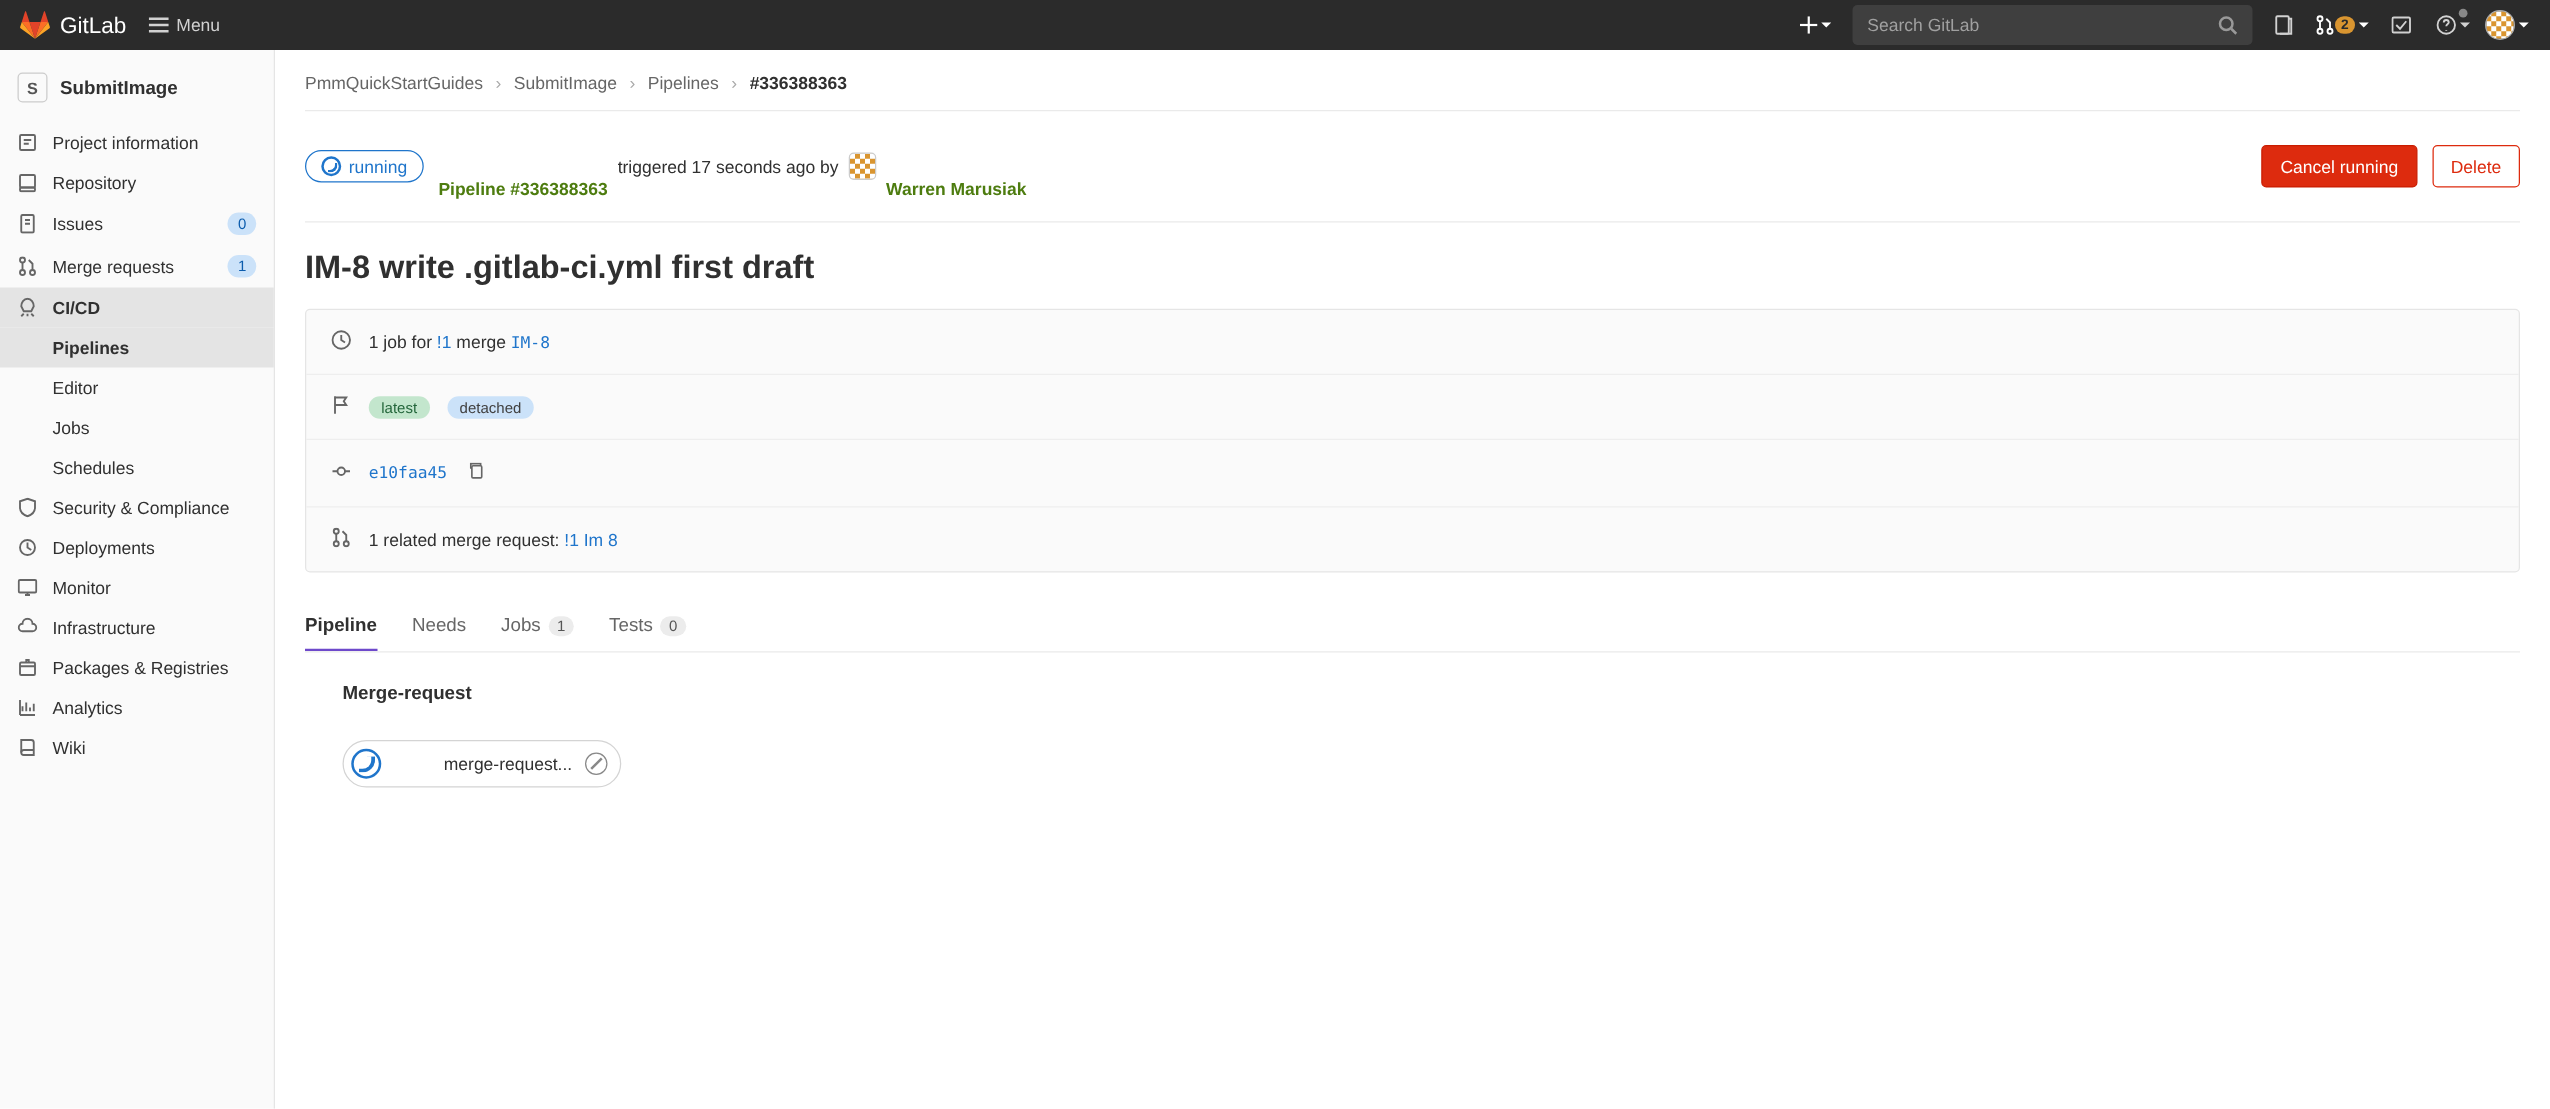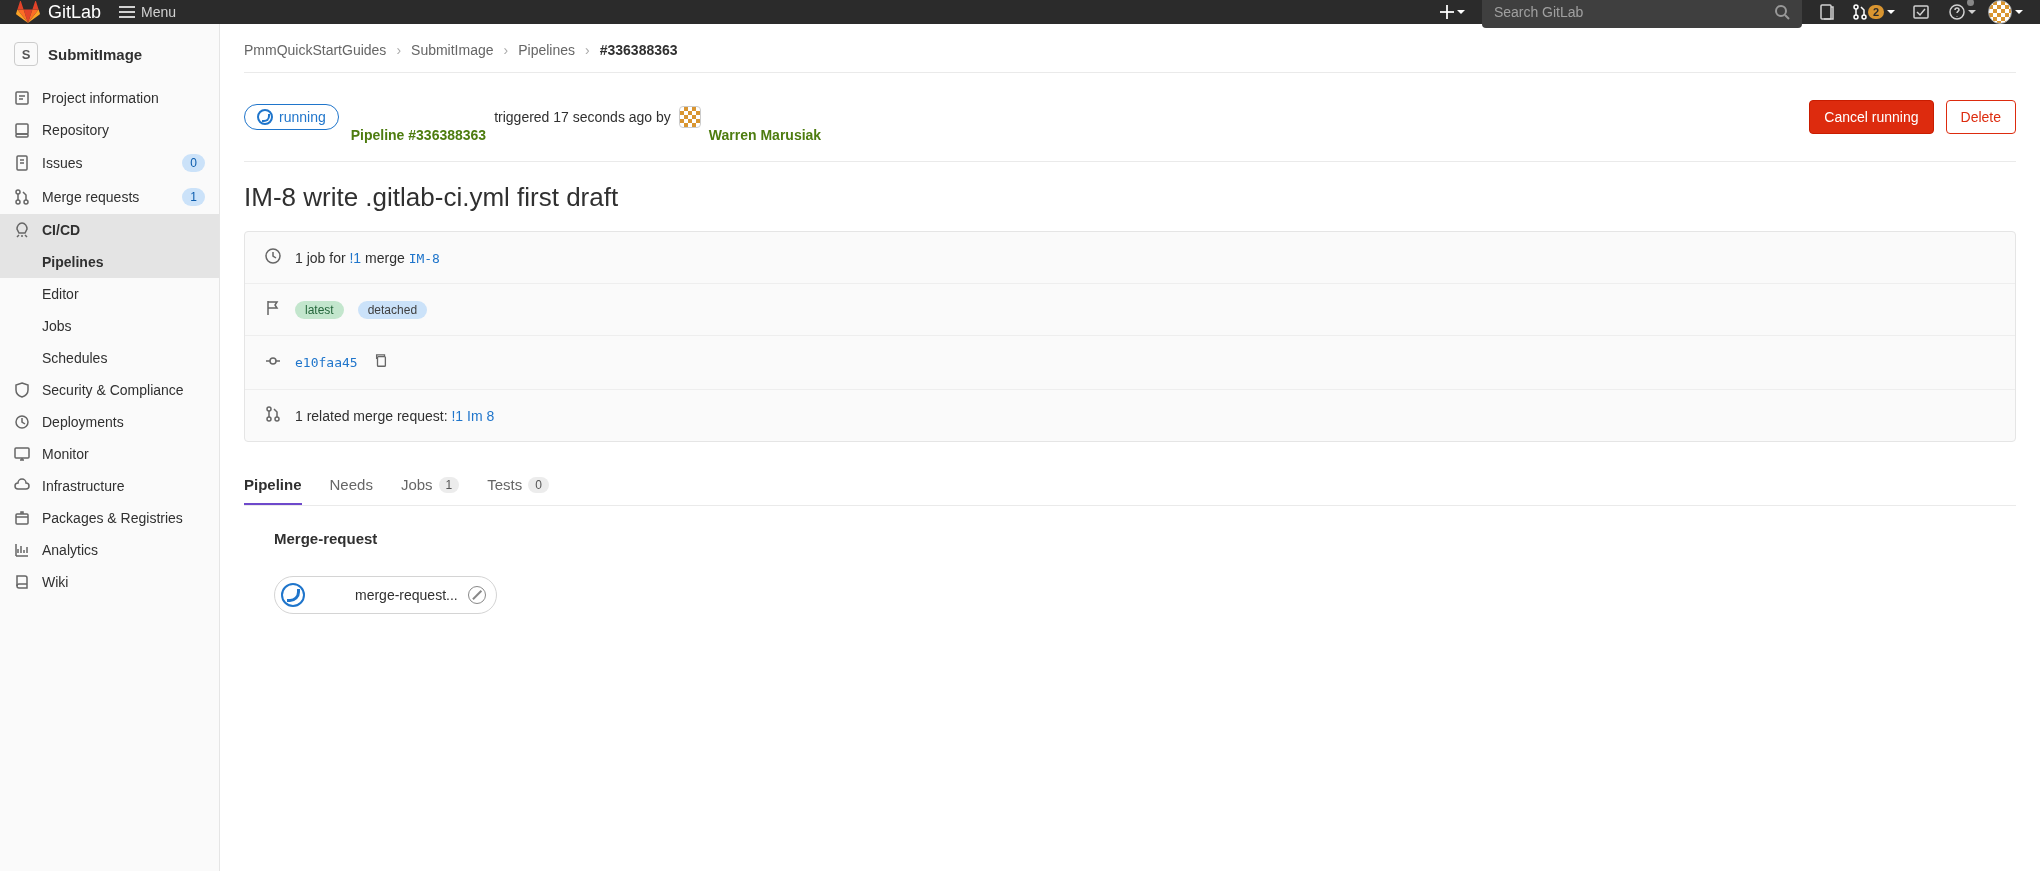--- a/index.html
+++ b/index.html
@@ -1,20 +1,20 @@
 <!DOCTYPE html>
 <html><head>
 <meta charset="utf-8">
 <style>
 * { box-sizing: border-box; margin: 0; padding: 0; }
 body { font-family: -apple-system, BlinkMacSystemFont, "Segoe UI", Helvetica, Arial, sans-serif; font-size: 14px; color: #303030; background: #fff; }
 a { text-decoration: none; color: #1f75cb; }
 
 
-.navbar { background: #292961; height: 24px; display: flex; align-items: center; padding: 0 16px; gap: 8px; color: #fff; }
+.navbar { background: #292961; height: 40px; display: flex; align-items: center; padding: 0 16px; gap: 8px; color: #fff; }
 .navbar-dark { background: #2b2b2b; }
 .logo-wrap { display: flex; align-items: center; gap: 8px; }
 .brand-text { color: #fff; font-size: 18px; font-weight: 400; }
 .hamburger-btn { display: flex; align-items: center; gap: 6px; color: #d1d1d1; background: transparent; border: none; padding: 6px 10px; cursor: pointer; font-size: 14px; }
 .nav-spacer { flex: 1; }
 .plus-btn { display: flex; align-items: center; gap: 4px; color: #fff; padding: 0 8px; cursor: pointer; }
 .search-wrap { display: flex; align-items: center; background: #3f3f3f; border-radius: 4px; width: 320px; height: 32px; padding: 0 12px; gap: 8px; }
 .search-input { background: transparent; border: none; color: #ccc; outline: none; flex: 1; font-size: 14px; }
 .search-input::placeholder { color: #a0a0a0; }
 .nav-icon-btn { display: flex; align-items: center; justify-content: center; width: 34px; height: 34px; cursor: pointer; color: #d1d1d1; position: relative; }
@@ -49,21 +49,21 @@
 .spinner-blue { width: 16px; height: 16px; border: 2px solid #1f75cb; border-radius: 50%; position: relative; }
 .spinner-blue::after { content: ""; position: absolute; left: 3px; top: 3px; width: 6px; height: 6px; border-right: 2px solid #1f75cb; border-bottom: 2px solid #1f75cb; border-radius: 0 0 6px 0; }
 .pipeline-meta { display: flex; align-items: center; gap: 8px; flex-wrap: wrap; }
 .pipeline-meta strong { color: #4d7c0f; margin-top: 36px; }
 .user-avatar-sm { width: 22px; height: 22px; border-radius: 4px; background: repeating-conic-gradient(#d99530 0 25%, #fff 0 50%) 0 0/8px 8px; border: 1px solid #ccc; }
 .header-spacer { flex: 1; }
 .btn { padding: 8px 14px; border-radius: 4px; font-size: 14px; cursor: pointer; border: 1px solid transparent; }
 .btn-danger-solid { background: #dd2b0e; color: #fff; border-color: #c91c00; }
 .btn-danger-outline { background: #fff; color: #dd2b0e; border-color: #dd2b0e; }
 
-.page-title { font-size: 26px; font-weight: 400; padding: 20px 0 18px; }
+.page-title { font-size: 26px; font-weight: 700; padding: 20px 0 18px; }
 
 .details-box { border: 1px solid #e5e5e5; border-radius: 4px; background: #fafafa; }
 .detail-row { display: flex; align-items: center; gap: 14px; padding: 16px 20px; border-bottom: 1px solid #eee; }
 .detail-row:last-child { border-bottom: none; }
 .detail-icon { width: 16px; color: #666; }
 .code-link { font-family: "SFMono-Regular", Menlo, monospace; color: #1f75cb; font-size: 13px; }
 .tag-chip { border-radius: 10px; padding: 2px 10px; font-size: 12px; font-weight: 500; }
 .chip-latest { background: #c3e6cd; color: #24663b; }
 .chip-detached { background: #cbe2f9; color: #404040; }
 .copy-btn { color: #666; cursor: pointer; padding: 2px; }

